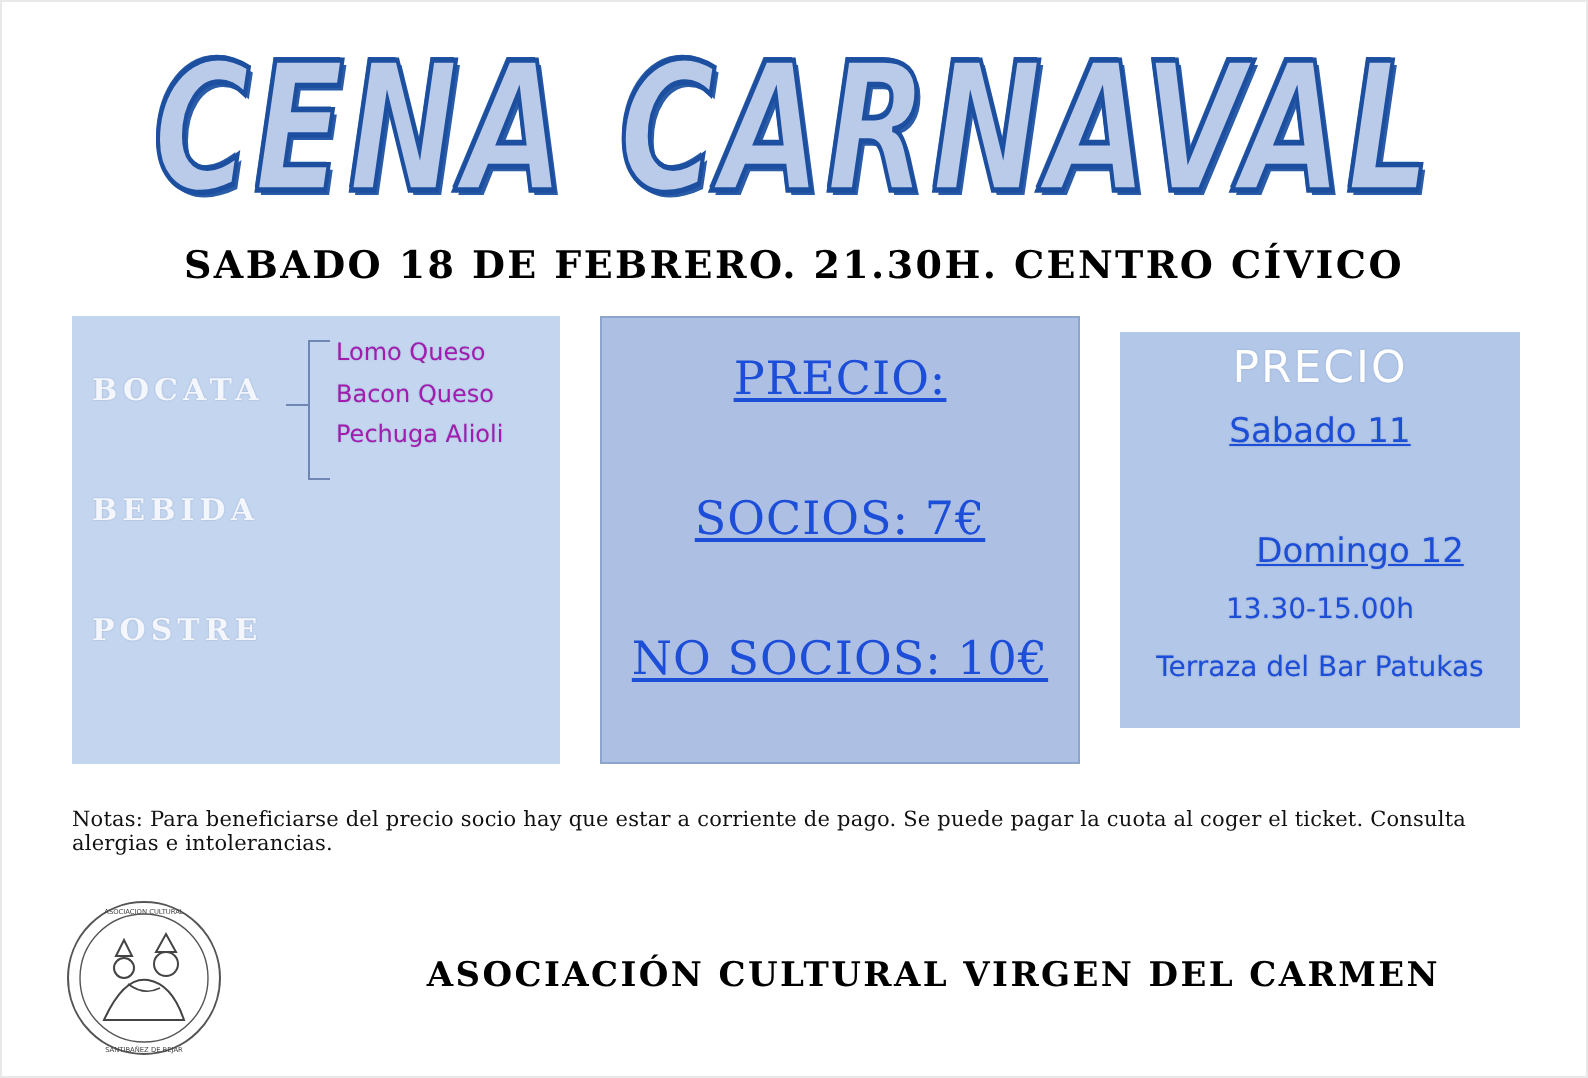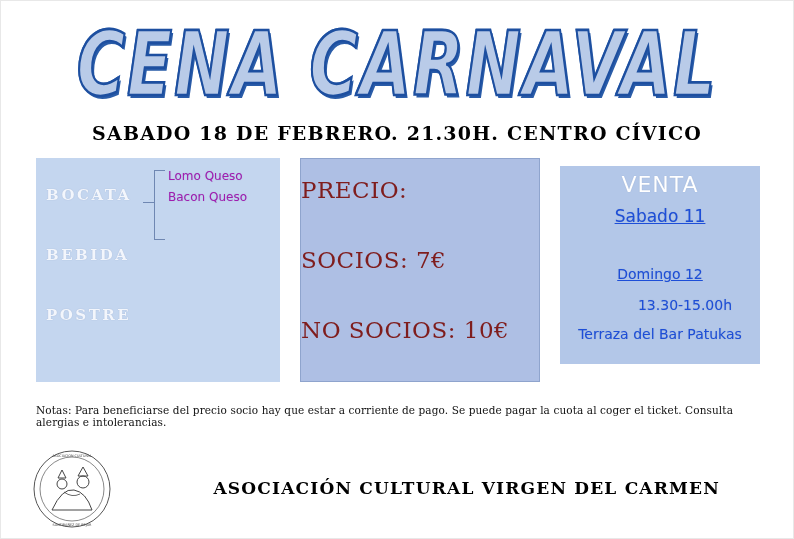--- a/index.html
+++ b/index.html
@@ -131,24 +131,26 @@
     font-size: 12px;
     color: #a21caf;
     line-height: 1.72;
     text-shadow: 0 0 1px #9db0d4;
   }
 
   
   .price-line {
     position: absolute;
     width: 100%;
+    text-align: center;
     font-family: "DejaVu Serif", serif;
     font-size: 23px;
-    color: #7f1d1d;
+    color: #1d4ed8;
     letter-spacing: 0.5px;
+    text-decoration: underline;
   }
   .price-line.p0 { top: 18px; }
   .price-line.p1 { top: 88px; }
   .price-line.p2 { top: 158px; }
 
   
   .sale-title {
     position: absolute;
     width: 100%;
     top: 6px;
@@ -162,22 +164,22 @@
   .sale-line {
     position: absolute;
     width: 100%;
     text-align: center;
     font-family: "DejaVu Sans", sans-serif;
     color: #1d4ed8;
     text-shadow: 0 0 1px #8da4cb;
   }
   .sale-line.s0 { top: 40px; font-size: 17px; text-decoration: underline; }
   .sale-line.s1 { top: 70px; font-size: 14px; }
-  .sale-line.s2 { top: 100px; font-size: 14px; text-decoration: underline; }
-  .sale-line.s3 { top: 131px; font-size: 14px; margin-left: 25px; }
+  .sale-line.s2 { top: 100px; font-size: 17px; text-decoration: underline; margin-left: 20px; }
+  .sale-line.s3 { top: 131px; font-size: 14px; }
   .sale-line.s4 { top: 160px; font-size: 14px; }
 
   
   .notes {
     position: absolute;
     left: 36px;
     top: 404px;
     width: 720px;
     font-family: "DejaVu Serif", serif;
     font-size: 10.5px;
@@ -231,31 +233,32 @@
     <div class="menu-item m0">BOCATA</div>
     <div class="menu-item m1">BEBIDA</div>
     <div class="menu-item m2">POSTRE</div>
 
     <div class="bracket-dash"></div>
     <div class="bracket"></div>
 
     <div class="sub-list">
       <div>Lomo Queso</div>
       <div>Bacon Queso</div>
+      <div>Pechuga Alioli</div>
     </div>
   </div>
 
   <div class="panel panel-price">
     <div class="price-line p0">PRECIO:</div>
     <div class="price-line p1">SOCIOS: 7€</div>
     <div class="price-line p2">NO SOCIOS: 10€</div>
   </div>
 
   <div class="panel panel-sale">
-    <div class="sale-title">VENTA</div>
+    <div class="sale-title">PRECIO</div>
     <div class="sale-line s0">Sabado 11</div>
     <div class="sale-line s2">Domingo 12</div>
     <div class="sale-line s3">13.30-15.00h</div>
     <div class="sale-line s4">Terraza del Bar Patukas</div>
   </div>
 
   <div class="notes">Notas: Para beneficiarse del precio socio hay que estar a corriente de pago. Se puede pagar la cuota al coger el ticket. Consulta alergias e intolerancias.</div>
 
   <div class="logo">
     <svg width="96" height="82" viewBox="0 0 96 82" xmlns="http://www.w3.org/2000/svg">

